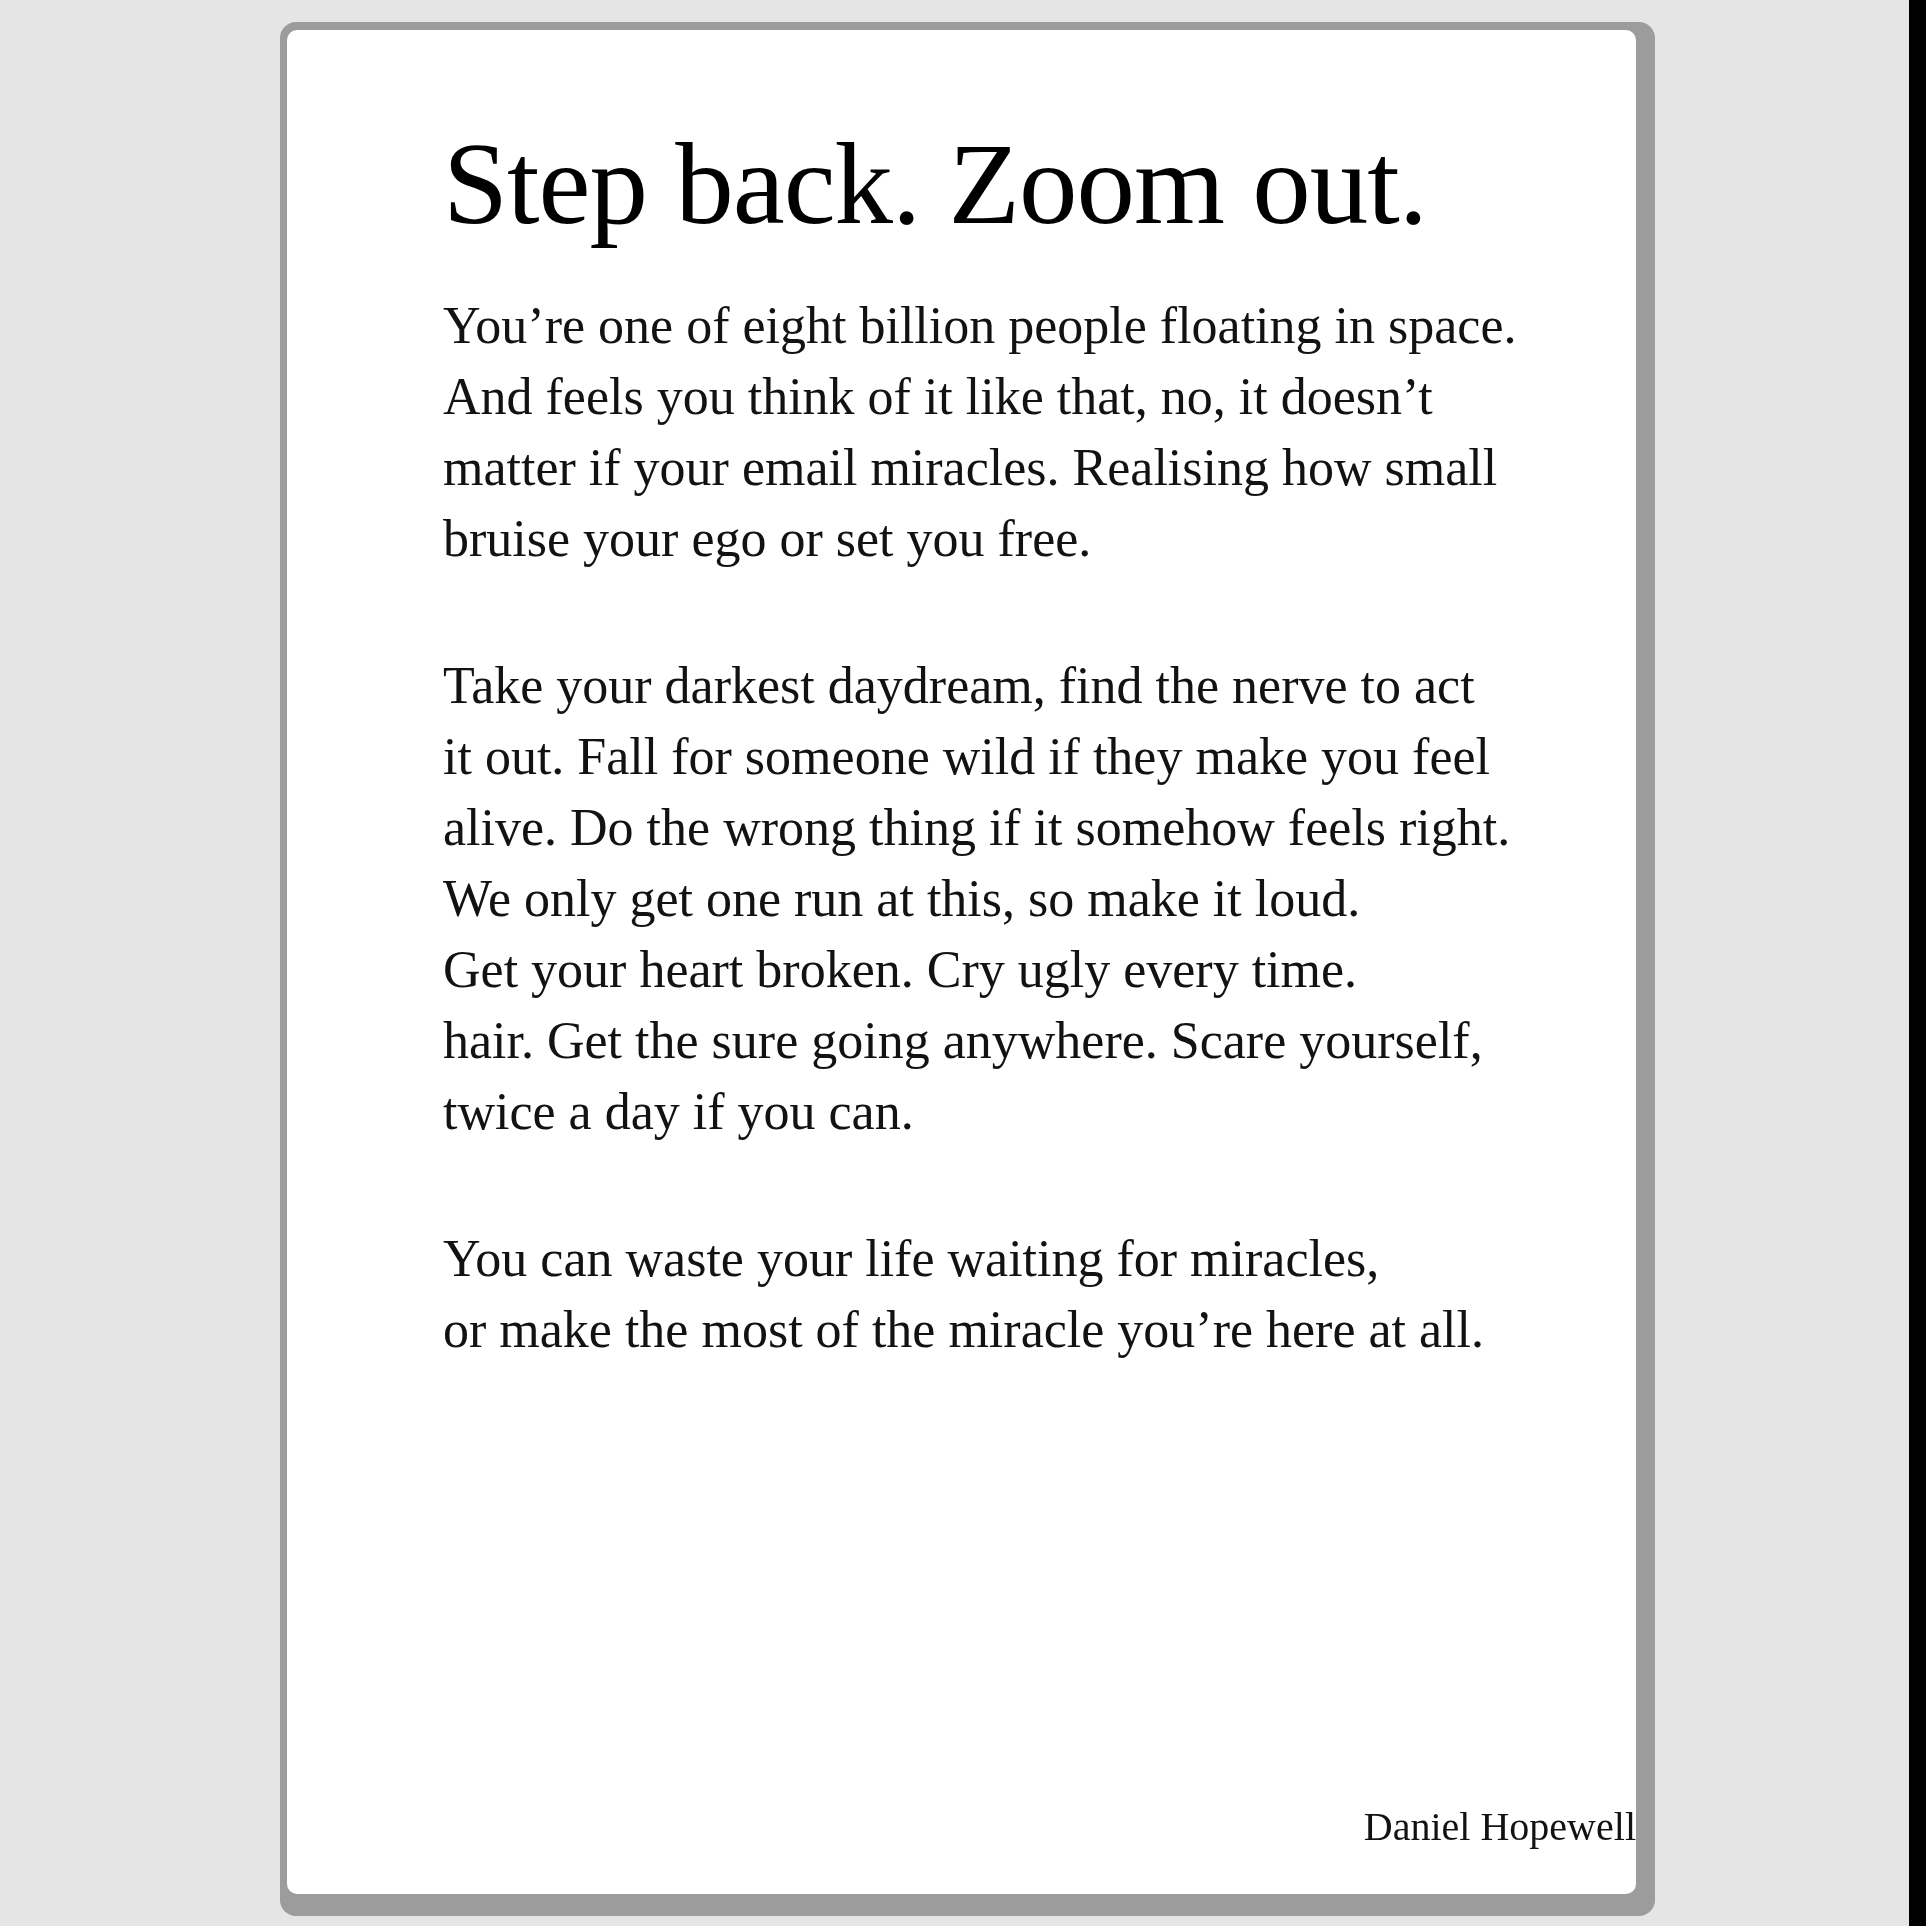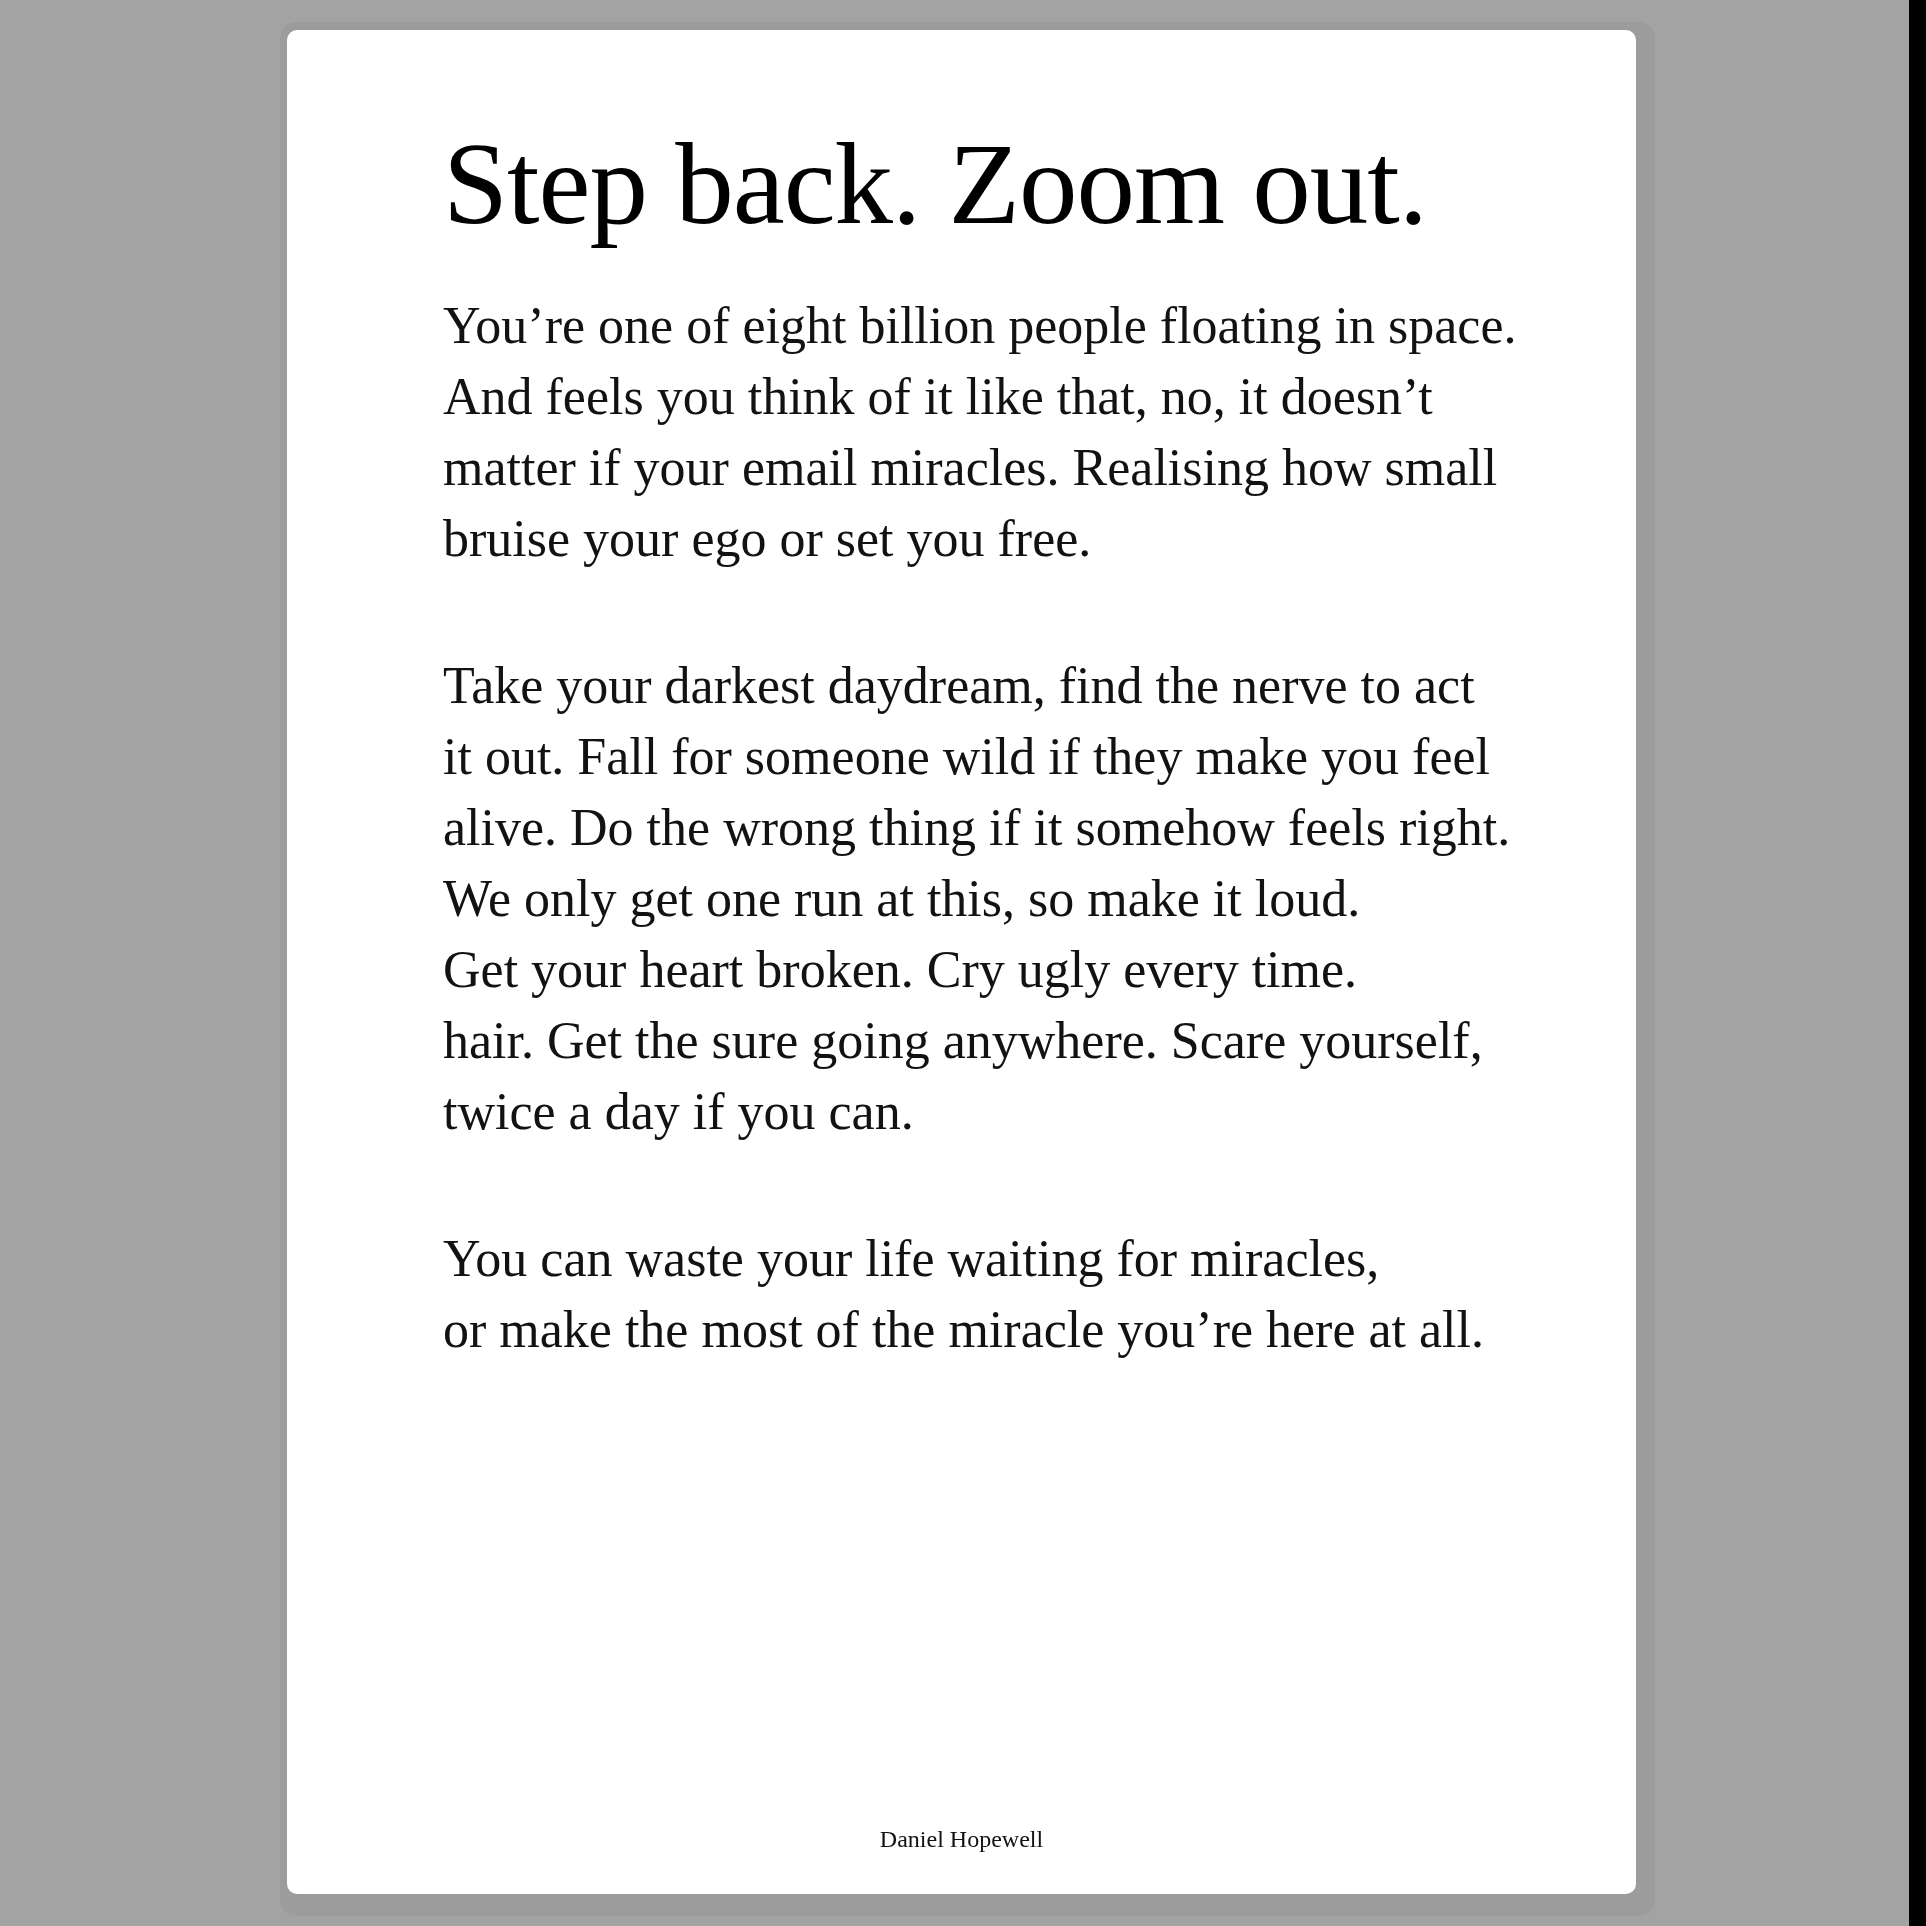--- a/index.html
+++ b/index.html
@@ -9,21 +9,21 @@
     height: 1927px;
     background: #000000;
     overflow: hidden;
     font-family: "Liberation Serif", "DejaVu Serif", serif;
   }
 
   .stage {
     position: relative;
     width: 1909px;
     height: 1927px;
-    background: #a3a3a3;
+    background: #e5e5e5;
   }
 
   
   .poster-frame {
     position: absolute;
     left: 280px;
     top: 22px;
     width: 1375px;
     height: 1894px;
     background: #9c9c9c;
@@ -68,23 +68,23 @@
 
   .poem-line.bold {
     font-weight: 700;
     letter-spacing: 0.5px;
   }
 
   .author-credit {
     position: absolute;
     left: 0;
     right: 0;
-    bottom: 31px;
-    text-align: center;
-    font-size: 24px;
+    bottom: 43px;
+    text-align: right;
+    font-size: 40px;
     line-height: 48px;
     color: #121212;
   }
 </style>
 </head>
 <body>
 
 <div class="stage">
   <div class="poster-frame">
     <div class="poster-paper">

